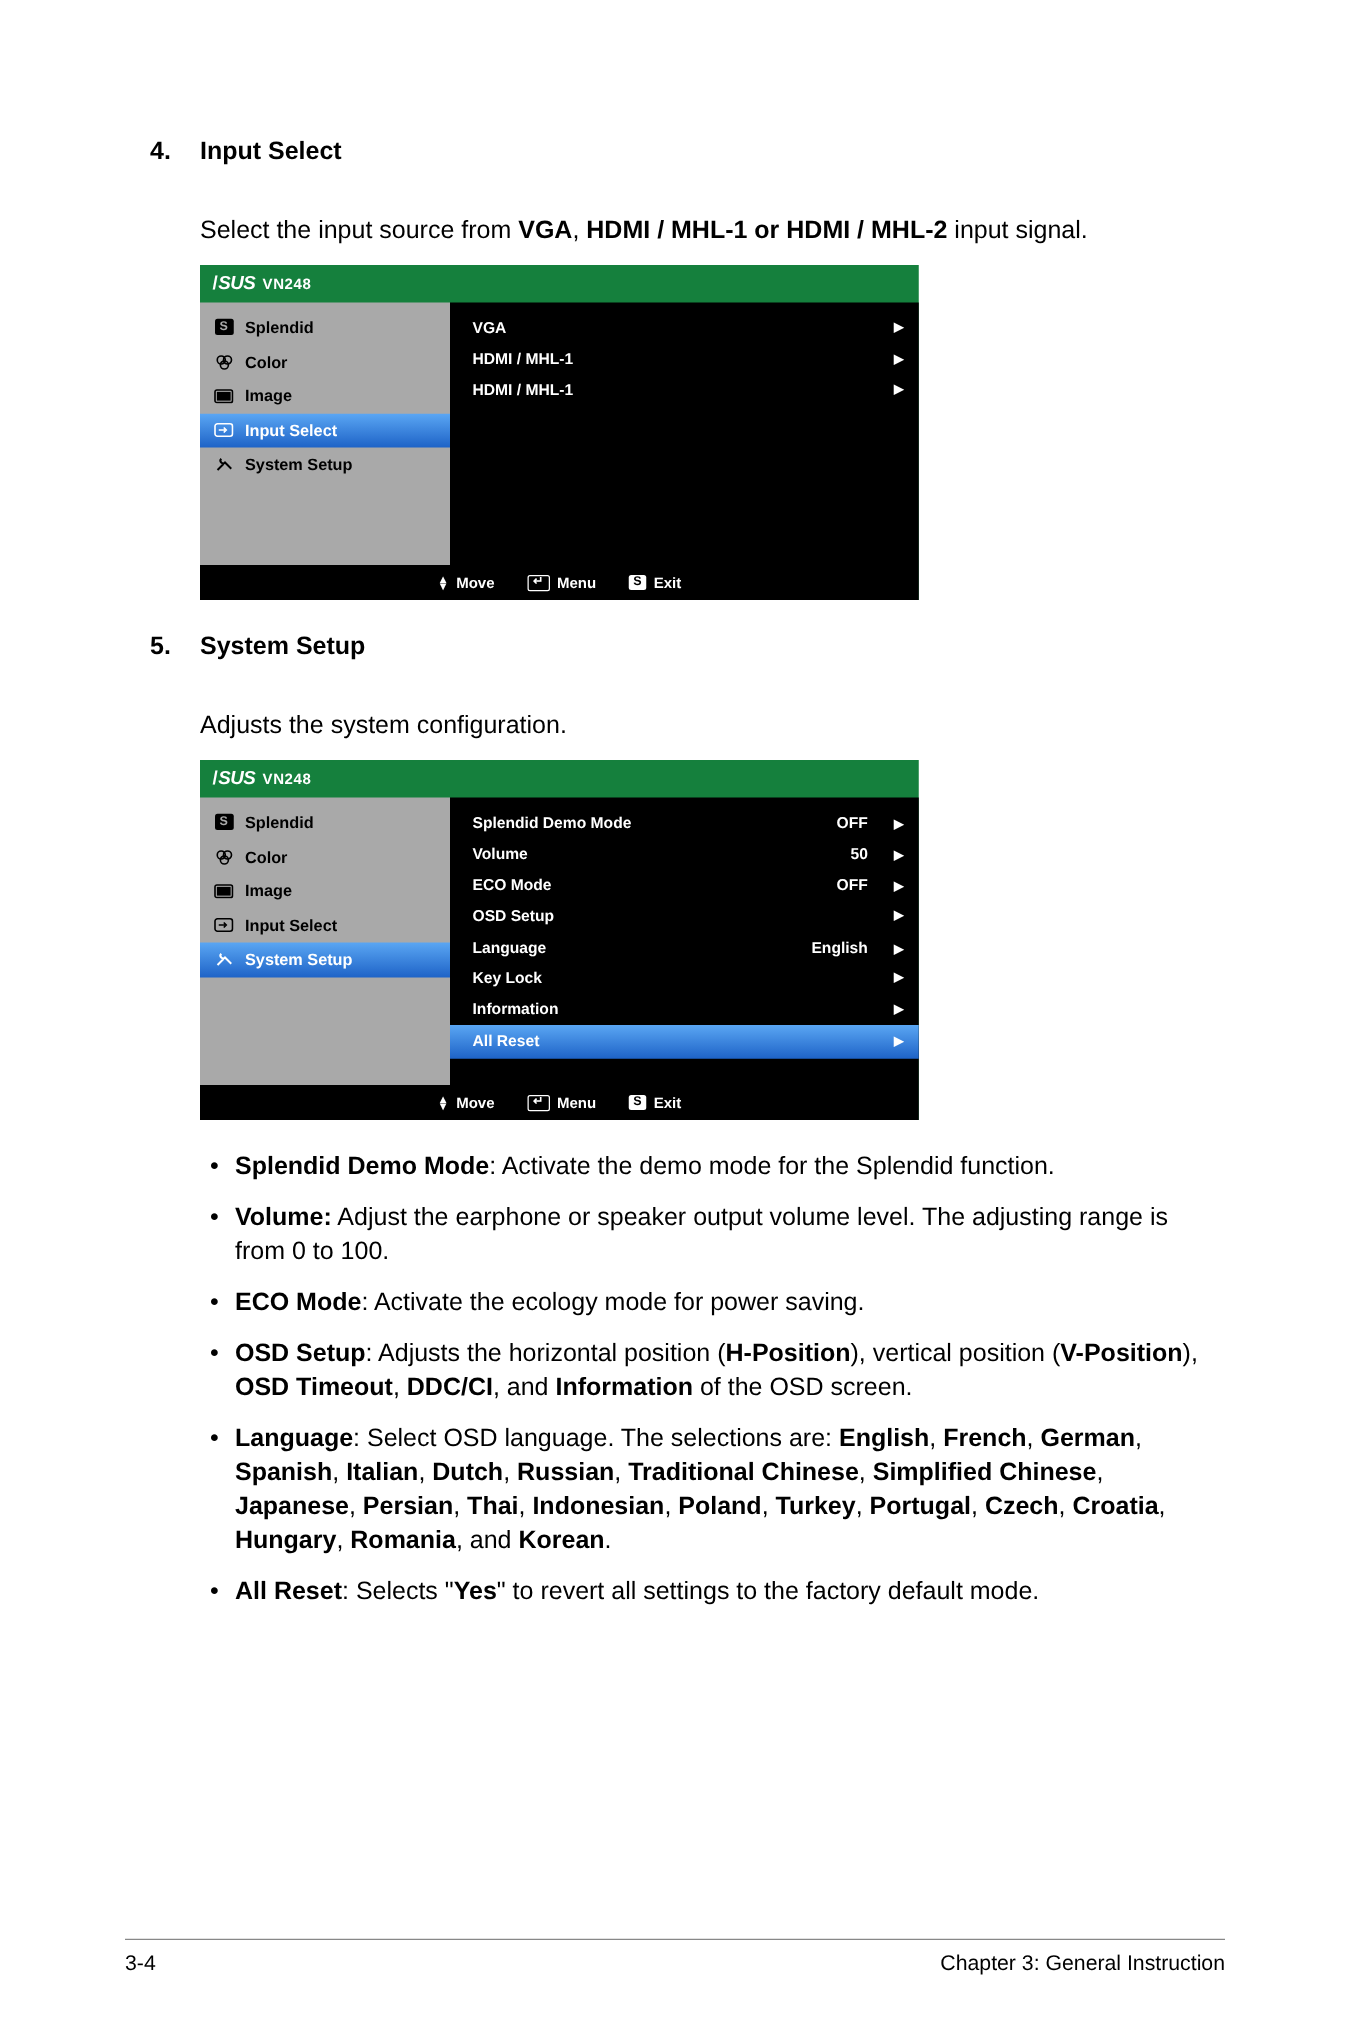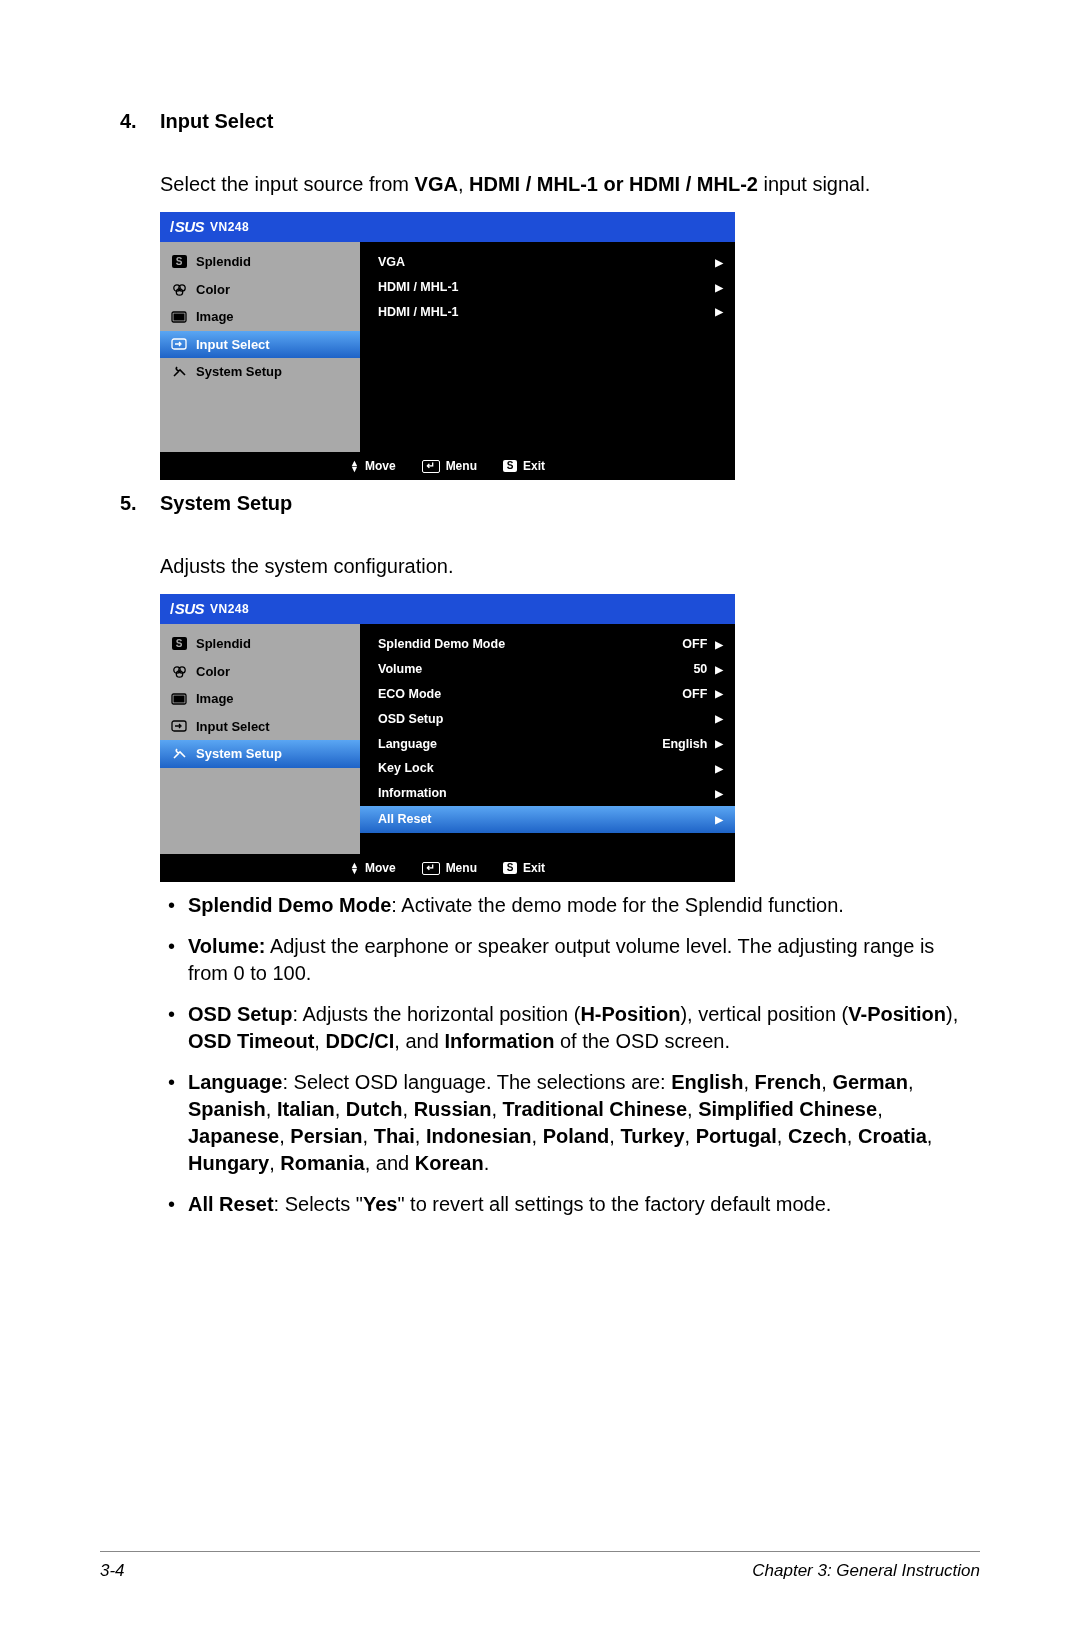--- a/index.html
+++ b/index.html
@@ -16,23 +16,23 @@
   .page { padding: 108px 100px 0 100px; }
   .numlist { margin-left: 20px; }
   .numitem { display: flex; margin-bottom: 4px; }
   .numitem .num { width: 40px; font-weight: bold; }
   .numitem .title { font-weight: bold; }
   .numbody { margin-left: 60px; margin-bottom: 14px; margin-top: 36px; }
   b { font-weight: bold; }
 
   
   .osd {
-    margin: 8px 0 10px 60px;
+    margin: 8px 0 24px 60px;
     width: 575px;
-    background: #1d4ed8;
+    background: #15803d;
     font-family: Arial, Helvetica, sans-serif;
     color: #fff;
   }
   .osd-header {
     height: 30px; display: flex; align-items: center;
     font-size: 13px; font-weight: bold; padding-left: 10px;
   }
   .osd-brand {
     color: #fff; font-style: italic; letter-spacing: -0.5px;
     font-family: Arial, sans-serif; font-weight: 900; font-size: 15px;
@@ -66,21 +66,21 @@
           font-size:10px; font-weight:bold; border-radius:2px;}
 
   .osd-right {
     flex:1; background:#000; padding:8px 12px 0 18px;
   }
   .osd-right .opt {
     display:flex; justify-content:space-between; align-items:center;
     font-size:12.5px; font-weight:bold; color:#fff;
     padding:4px 0;
   }
-  .osd-right .opt .val { display:flex; align-items:center; gap:0; }
+  .osd-right .opt .val { display:flex; align-items:flex-end; gap:13px; }
   .osd-right .opt .arrow { font-size:10px; margin-left:8px; }
   .osd-right .opt.selected {
     background: linear-gradient(#5aa6f3,#1e63c7);
     margin: 0 -12px 0 -18px; padding:5px 12px 5px 18px;
   }
   .osd-footer {
     height:28px; background:#000; display:flex; justify-content:center;
     align-items:center; gap:26px; font-size:12px; font-weight:bold;
   }
   .osd-footer .fitem { display:flex; align-items:center; gap:6px; }
@@ -95,21 +95,20 @@
   .bullets { margin: 10px 16px 0 60px; }
   .bullets li { list-style: none; position:relative; padding-left:28px;
                 margin-bottom:14px; font-size:20px; line-height:1.35; }
   .bullets li::before { content:"•"; position:absolute; left:8px; top:0; font-size:20px; }
 
   .footer {
     position:absolute; bottom:44px; left:100px; right:100px;
     border-top:1px solid #888; padding-top:8px;
     display:flex; justify-content:space-between;
     font-size:17px;
-    font-style:italic;
   }
 </style>
 </head>
 <body>
 
 <div class="page">
 
   <div class="numlist">
     <div class="numitem">
       <div class="num">4.</div>
@@ -332,20 +331,21 @@
       <div class="fitem">
         <span class="fic fic-sbox">S</span>
         <span>Exit</span>
       </div>
     </div>
   </div>
 
   <ul class="bullets">
     <li><b>Splendid Demo Mode</b><span>: Activate the demo mode for the Splendid function.</span></li>
     <li><b>Volume:</b><span> Adjust the earphone or speaker output volume level. The adjusting range is from 0 to 100.</span></li>
+    <li><b>ECO Mode</b><span>: Activate the ecology mode for power saving.</span></li>
     <li><b>OSD Setup</b><span>: Adjusts the horizontal position (</span><b>H-Position</b><span>), vertical position (</span><b>V-Position</b><span>), </span><b>OSD Timeout</b><span>, </span><b>DDC/CI</b><span>, and </span><b>Information</b><span> of the OSD screen.</span></li>
     <li><b>Language</b><span>: Select OSD language. The selections are: </span><b>English</b><span>, </span><b>French</b><span>, </span><b>German</b><span>, </span><b>Spanish</b><span>, </span><b>Italian</b><span>, </span><b>Dutch</b><span>, </span><b>Russian</b><span>, </span><b>Traditional Chinese</b><span>, </span><b>Simplified Chinese</b><span>, </span><b>Japanese</b><span>, </span><b>Persian</b><span>, </span><b>Thai</b><span>, </span><b>Indonesian</b><span>, </span><b>Poland</b><span>, </span><b>Turkey</b><span>, </span><b>Portugal</b><span>, </span><b>Czech</b><span>, </span><b>Croatia</b><span>, </span><b>Hungary</b><span>, </span><b>Romania</b><span>, and </span><b>Korean</b><span>.</span></li>
     <li><b>All Reset</b><span>: Selects "</span><b>Yes</b><span>" to revert all settings to the factory default mode.</span></li>
   </ul>
 
 </div>
 
 <div class="footer">
   <span>3-4</span>
   <span>Chapter 3: General Instruction</span>

